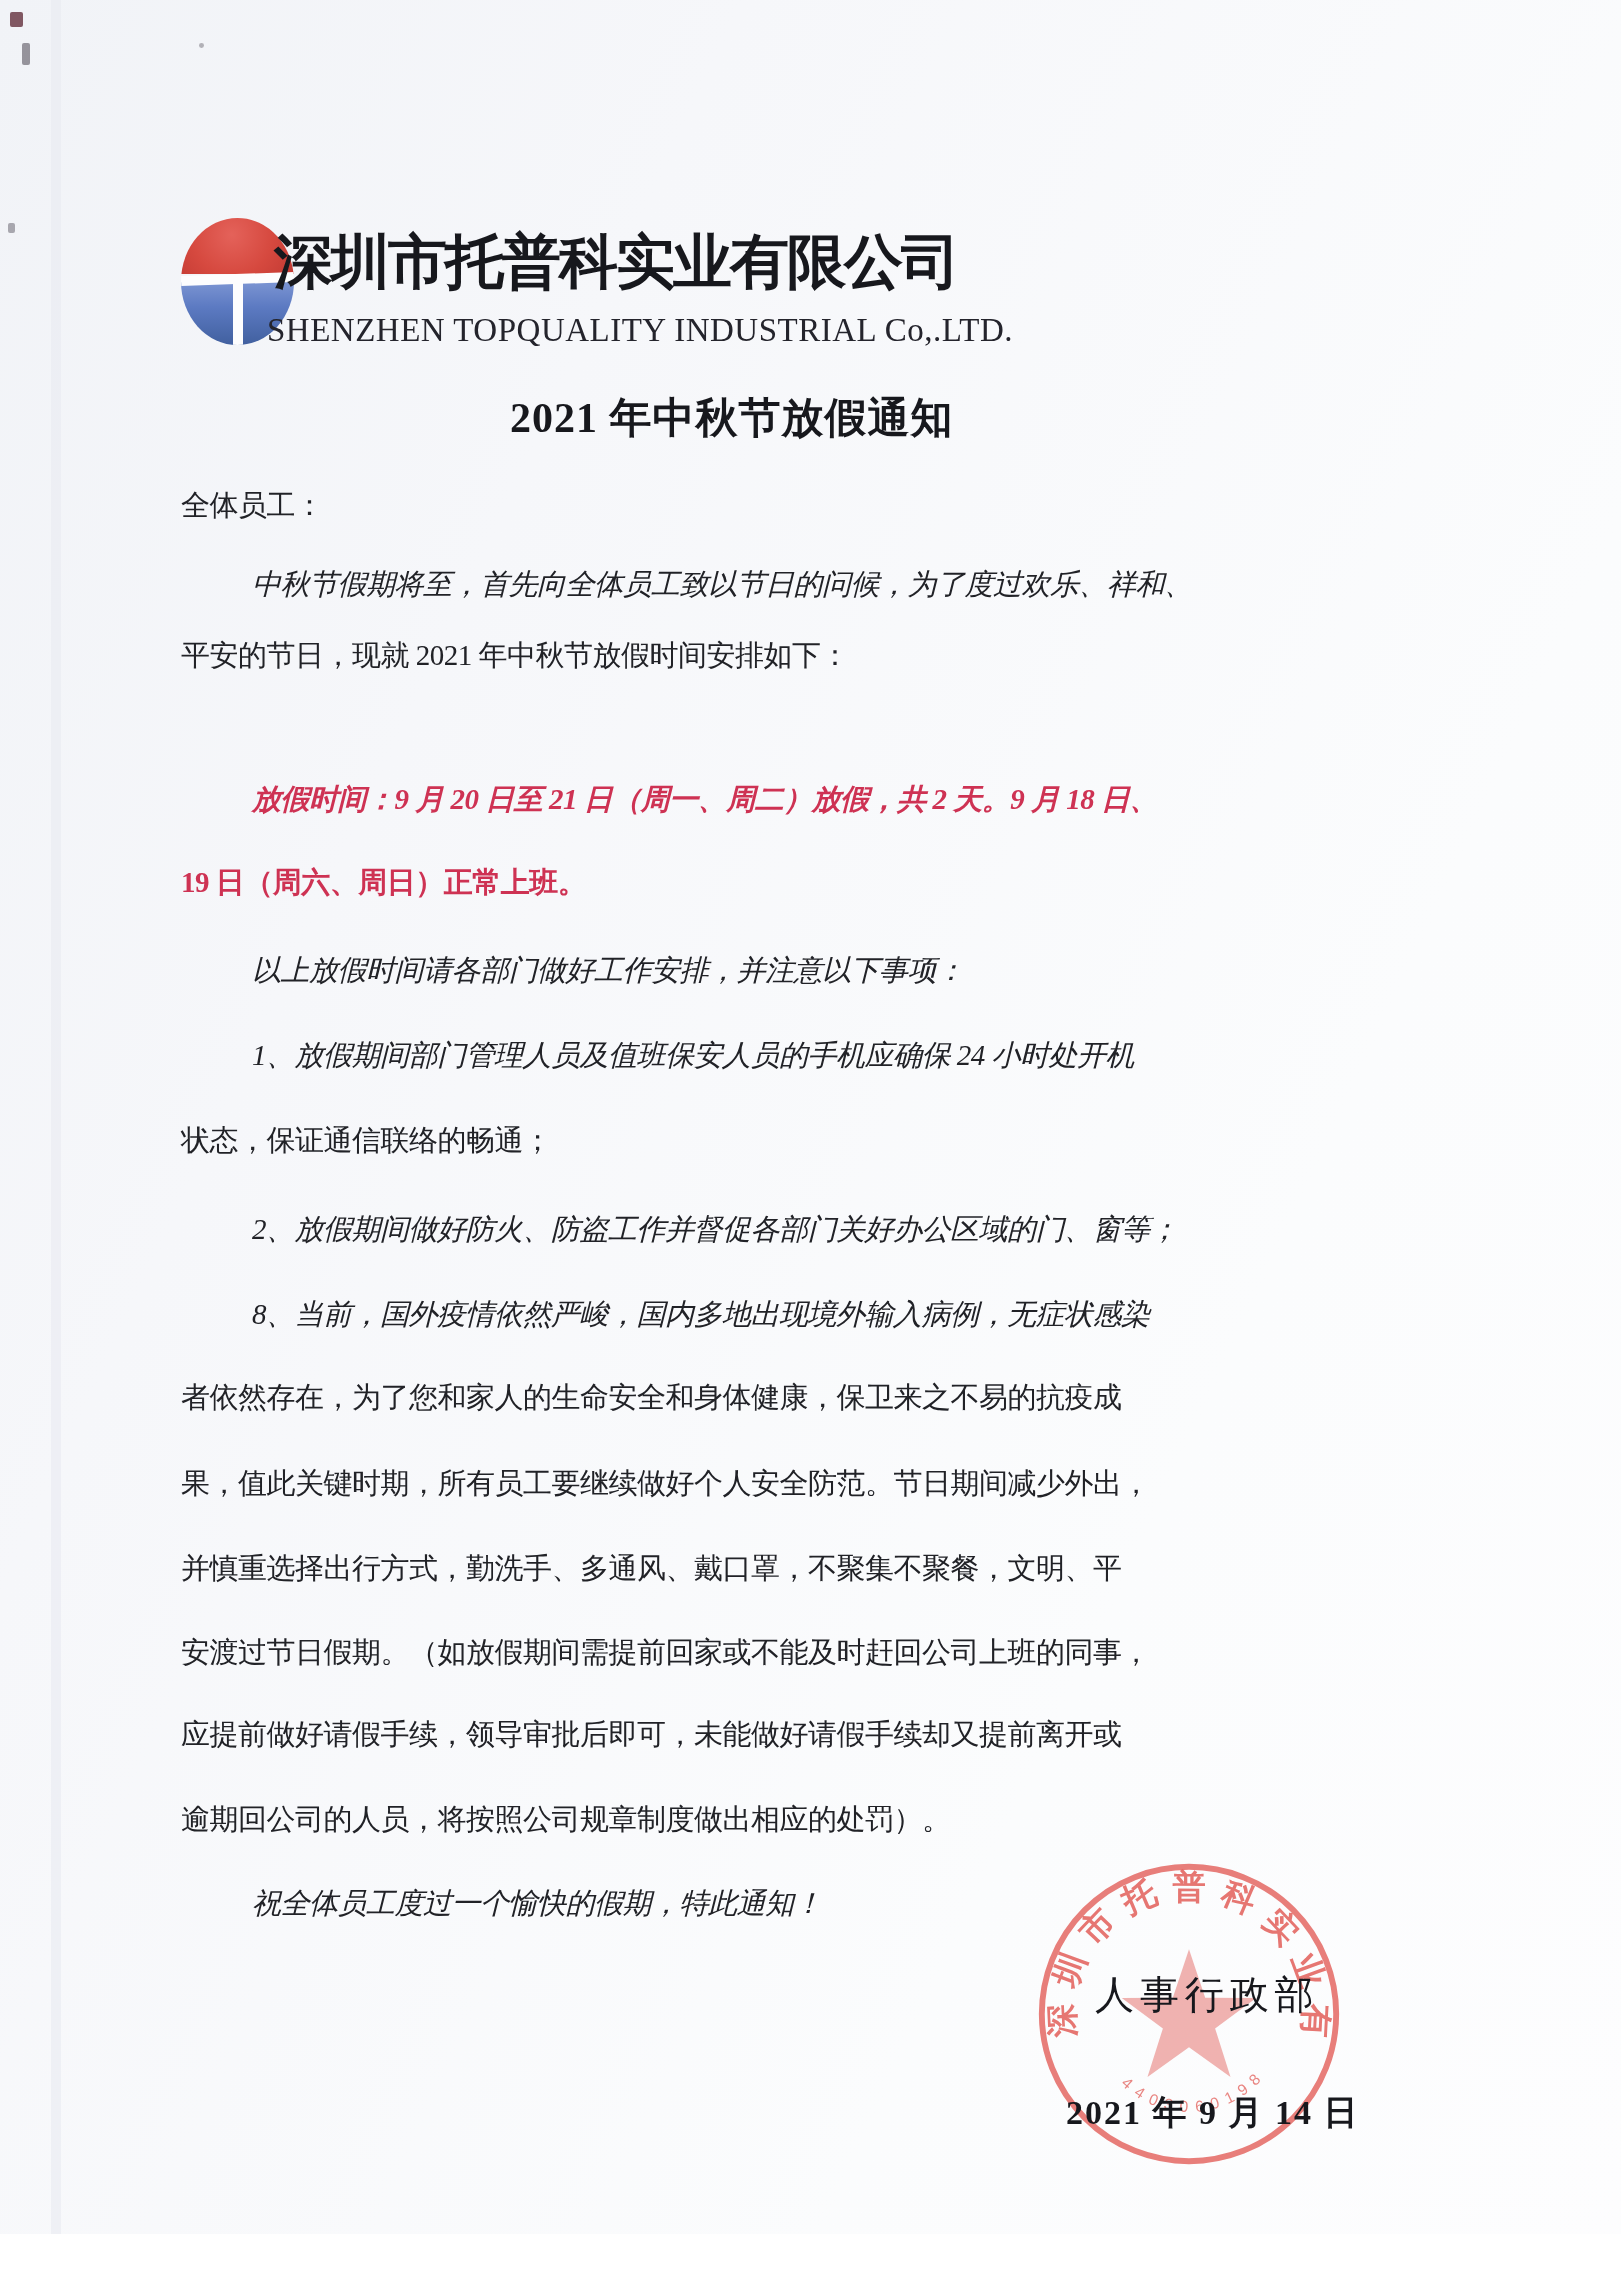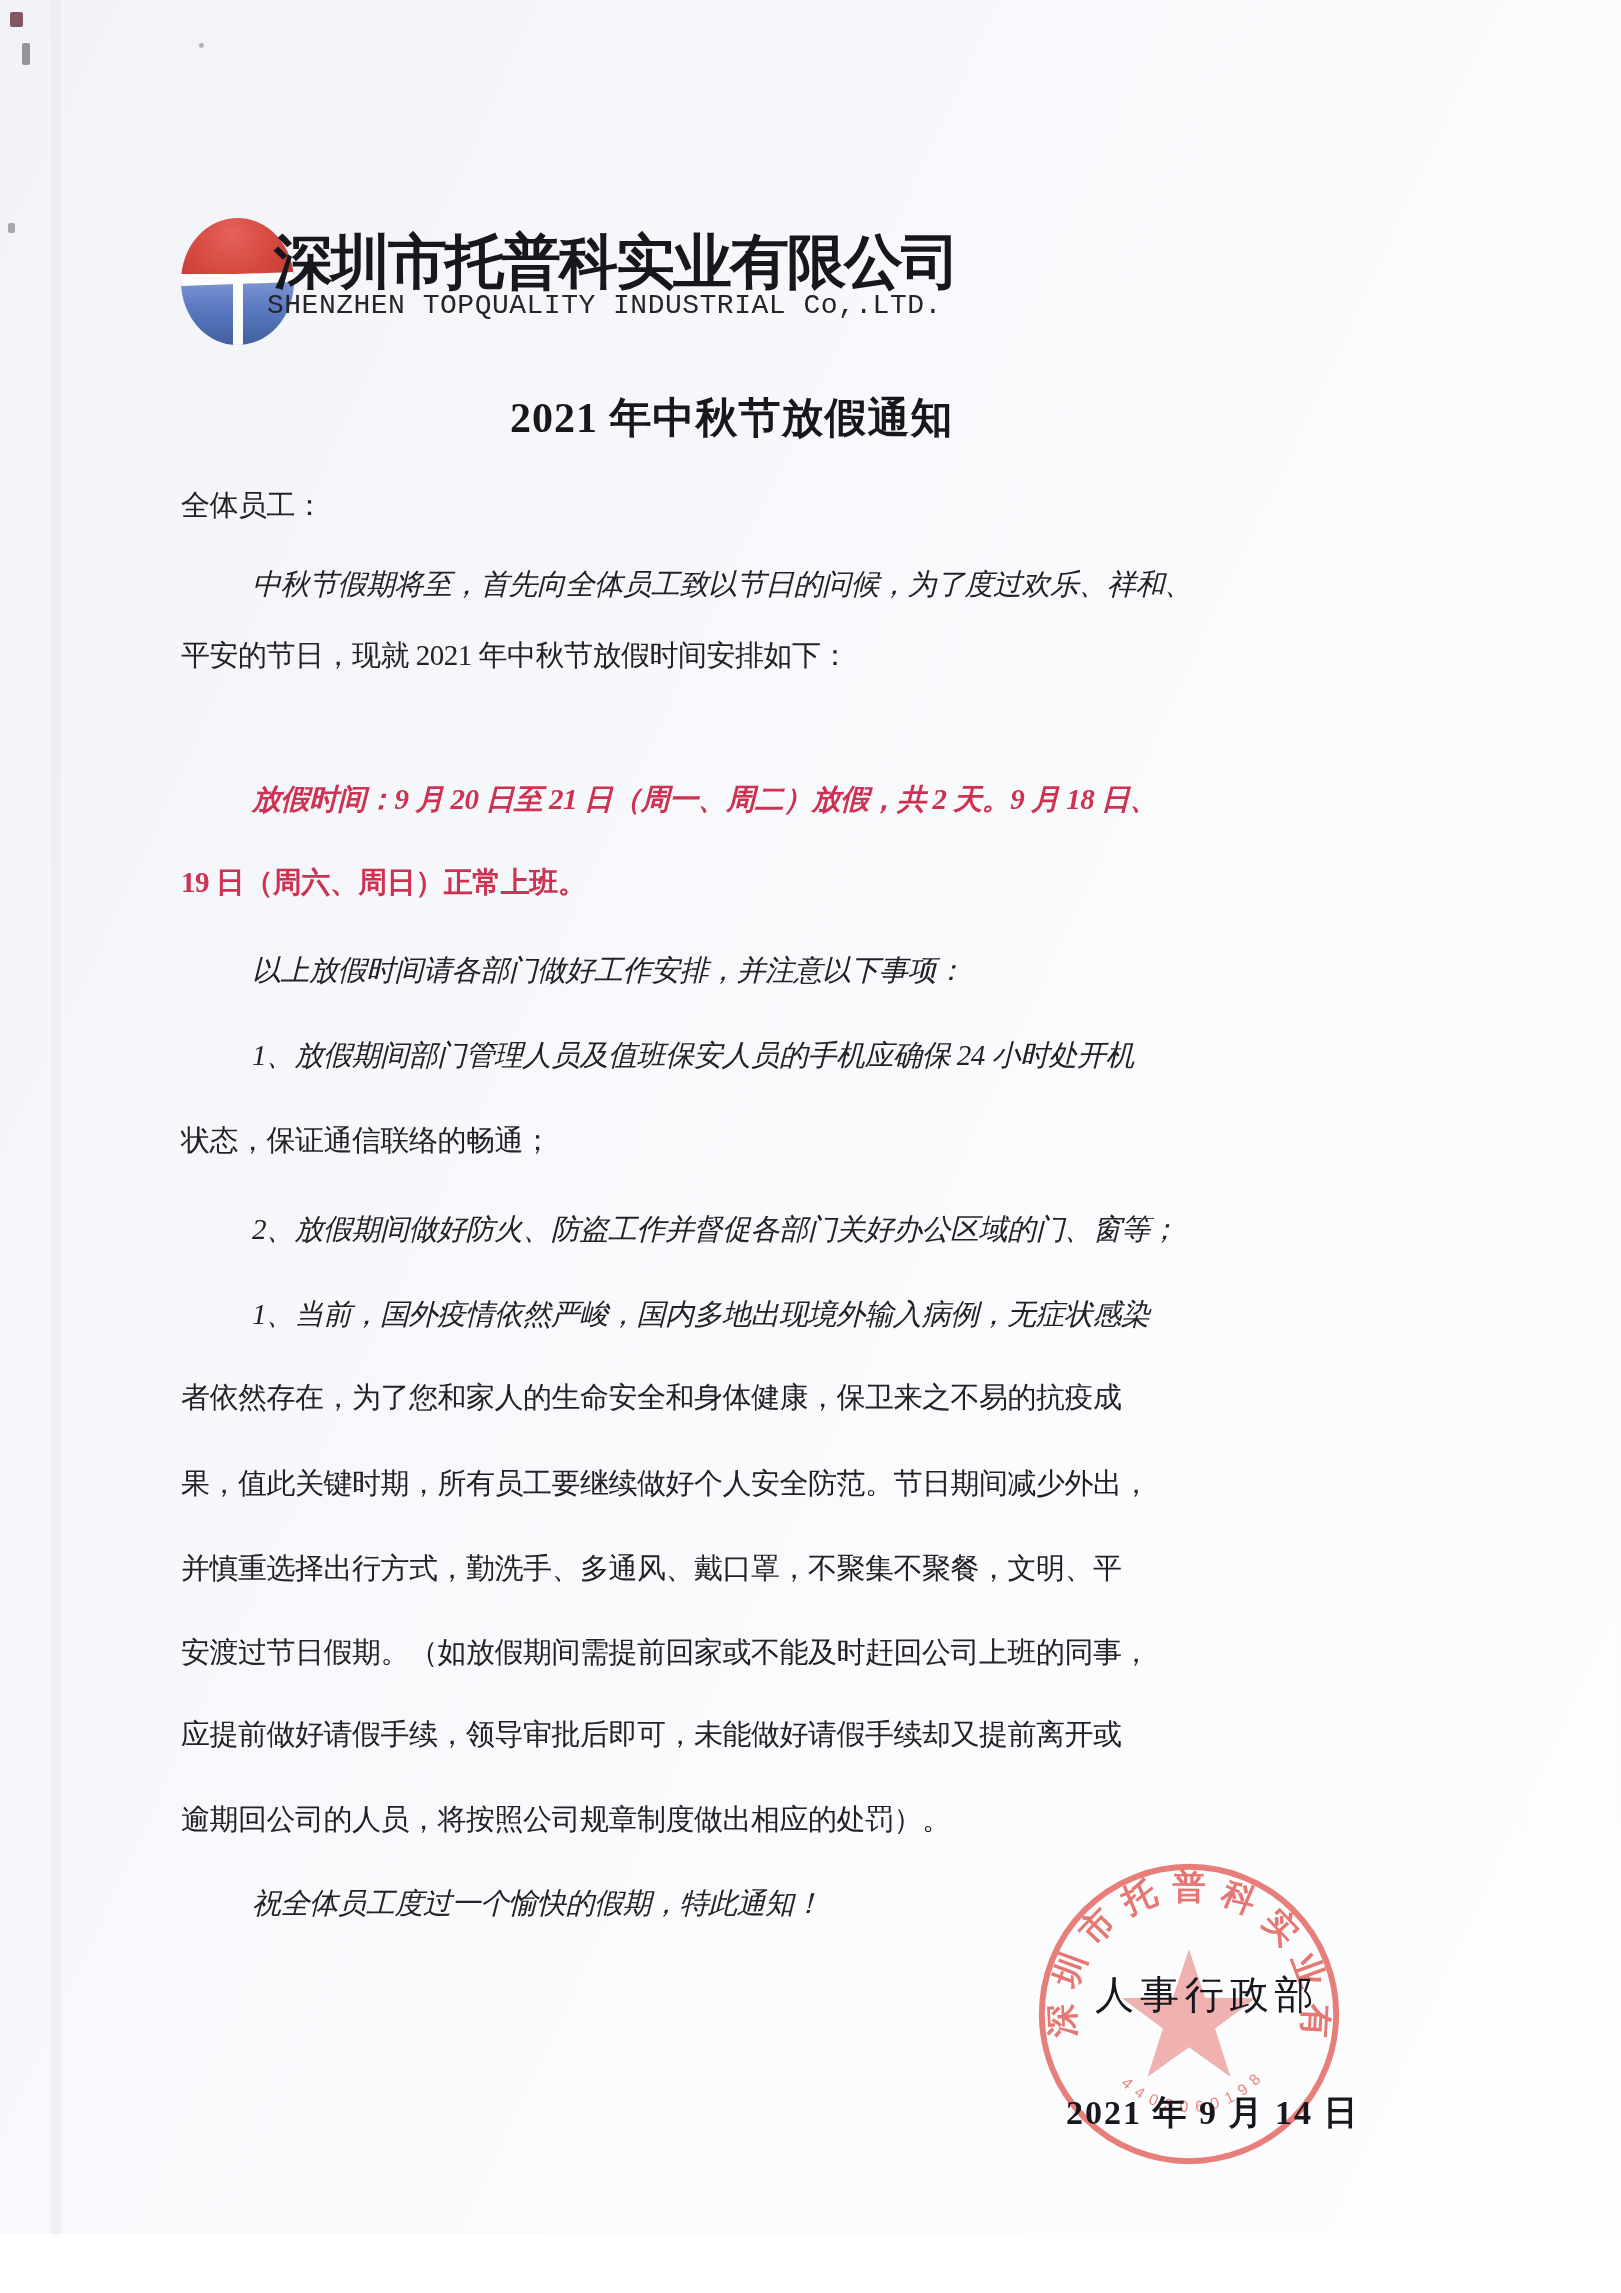--- a/index.html
+++ b/index.html
@@ -25,23 +25,23 @@
   .logo .band{position:absolute;left:0;top:44%;width:100%;height:8%;background:#fdfdfe;transform:rotate(-2deg);}
   .logo .blue{position:absolute;left:0;top:50%;width:100%;height:50%;background:linear-gradient(180deg,#7b94d2 0%,#5c7ac2 40%,#41609f 100%);}
   .logo .stem{position:absolute;left:46%;top:48%;width:9%;height:52%;background:#fdfdfe;}
 
   .company-zh{
     position:absolute;left:274px;top:223px;width:686px;
     font-size:59px;font-weight:700;letter-spacing:-2px;color:#17181d;
     white-space:nowrap;
   }
   .company-en{
-    position:absolute;left:267px;top:290px;width:686px;
-    font-family:Liberation Mono, monospace;
-    font-size:28px;color:#24242c;letter-spacing:0.5px;white-space:nowrap;
+    position:absolute;left:267px;top:312px;width:686px;
+    font-family:Liberation Serif, serif;
+    font-size:33px;color:#24242c;letter-spacing:0.5px;white-space:nowrap;
   }
   .doc-title{
     position:absolute;left:510px;top:390px;
     font-size:42px;font-weight:700;color:#17181d;letter-spacing:1px;white-space:nowrap;
   }
 
   .line{
     position:absolute;left:181px;
     font-size:29px;letter-spacing:-0.5px;line-height:47px;white-space:nowrap;color:#212227;
   }
@@ -82,21 +82,21 @@
 
   <div class="line" style="top:482px">全体员工：</div>
   <div class="line indent" style="top:561px">中秋节假期将至，首先向全体员工致以节日的问候，为了度过欢乐、祥和、</div>
   <div class="line" style="top:632px">平安的节日，现就 2021 年中秋节放假时间安排如下：</div>
   <div class="line indent red" style="top:776px">放假时间：9 月 20 日至 21 日（周一、周二）放假，共 2 天。9 月 18 日、</div>
   <div class="line red" style="top:859px">19 日（周六、周日）正常上班。</div>
   <div class="line indent" style="top:947px">以上放假时间请各部门做好工作安排，并注意以下事项：</div>
   <div class="line indent" style="top:1032px">1、放假期间部门管理人员及值班保安人员的手机应确保 24 小时处开机</div>
   <div class="line" style="top:1117px">状态，保证通信联络的畅通；</div>
   <div class="line indent" style="top:1206px">2、放假期间做好防火、防盗工作并督促各部门关好办公区域的门、窗等；</div>
-  <div class="line indent" style="top:1291px">1、当前，国外疫情依然严峻，国内多地出现境外输入病例，无症状感染</div>
+  <div class="line indent" style="top:1291px">8、当前，国外疫情依然严峻，国内多地出现境外输入病例，无症状感染</div>
   <div class="line" style="top:1374px">者依然存在，为了您和家人的生命安全和身体健康，保卫来之不易的抗疫成</div>
   <div class="line" style="top:1545px">并慎重选择出行方式，勤洗手、多通风、戴口罩，不聚集不聚餐，文明、平</div>
   <div class="line" style="top:1460px">果，值此关键时期，所有员工要继续做好个人安全防范。节日期间减少外出，</div>
   <div class="line" style="top:1629px">安渡过节日假期。（如放假期间需提前回家或不能及时赶回公司上班的同事，</div>
   <div class="line" style="top:1711px">应提前做好请假手续，领导审批后即可，未能做好请假手续却又提前离开或</div>
   <div class="line indent" style="top:1880px">祝全体员工度过一个愉快的假期，特此通知！</div>
   <div class="line" style="top:1796px">逾期回公司的人员，将按照公司规章制度做出相应的处罚）。</div>
 
   <svg class="stamp" viewBox="0 0 320 320">
     <circle cx="160" cy="160" r="150" fill="none" stroke="#e25b56" stroke-width="6" opacity="0.85"></circle>

